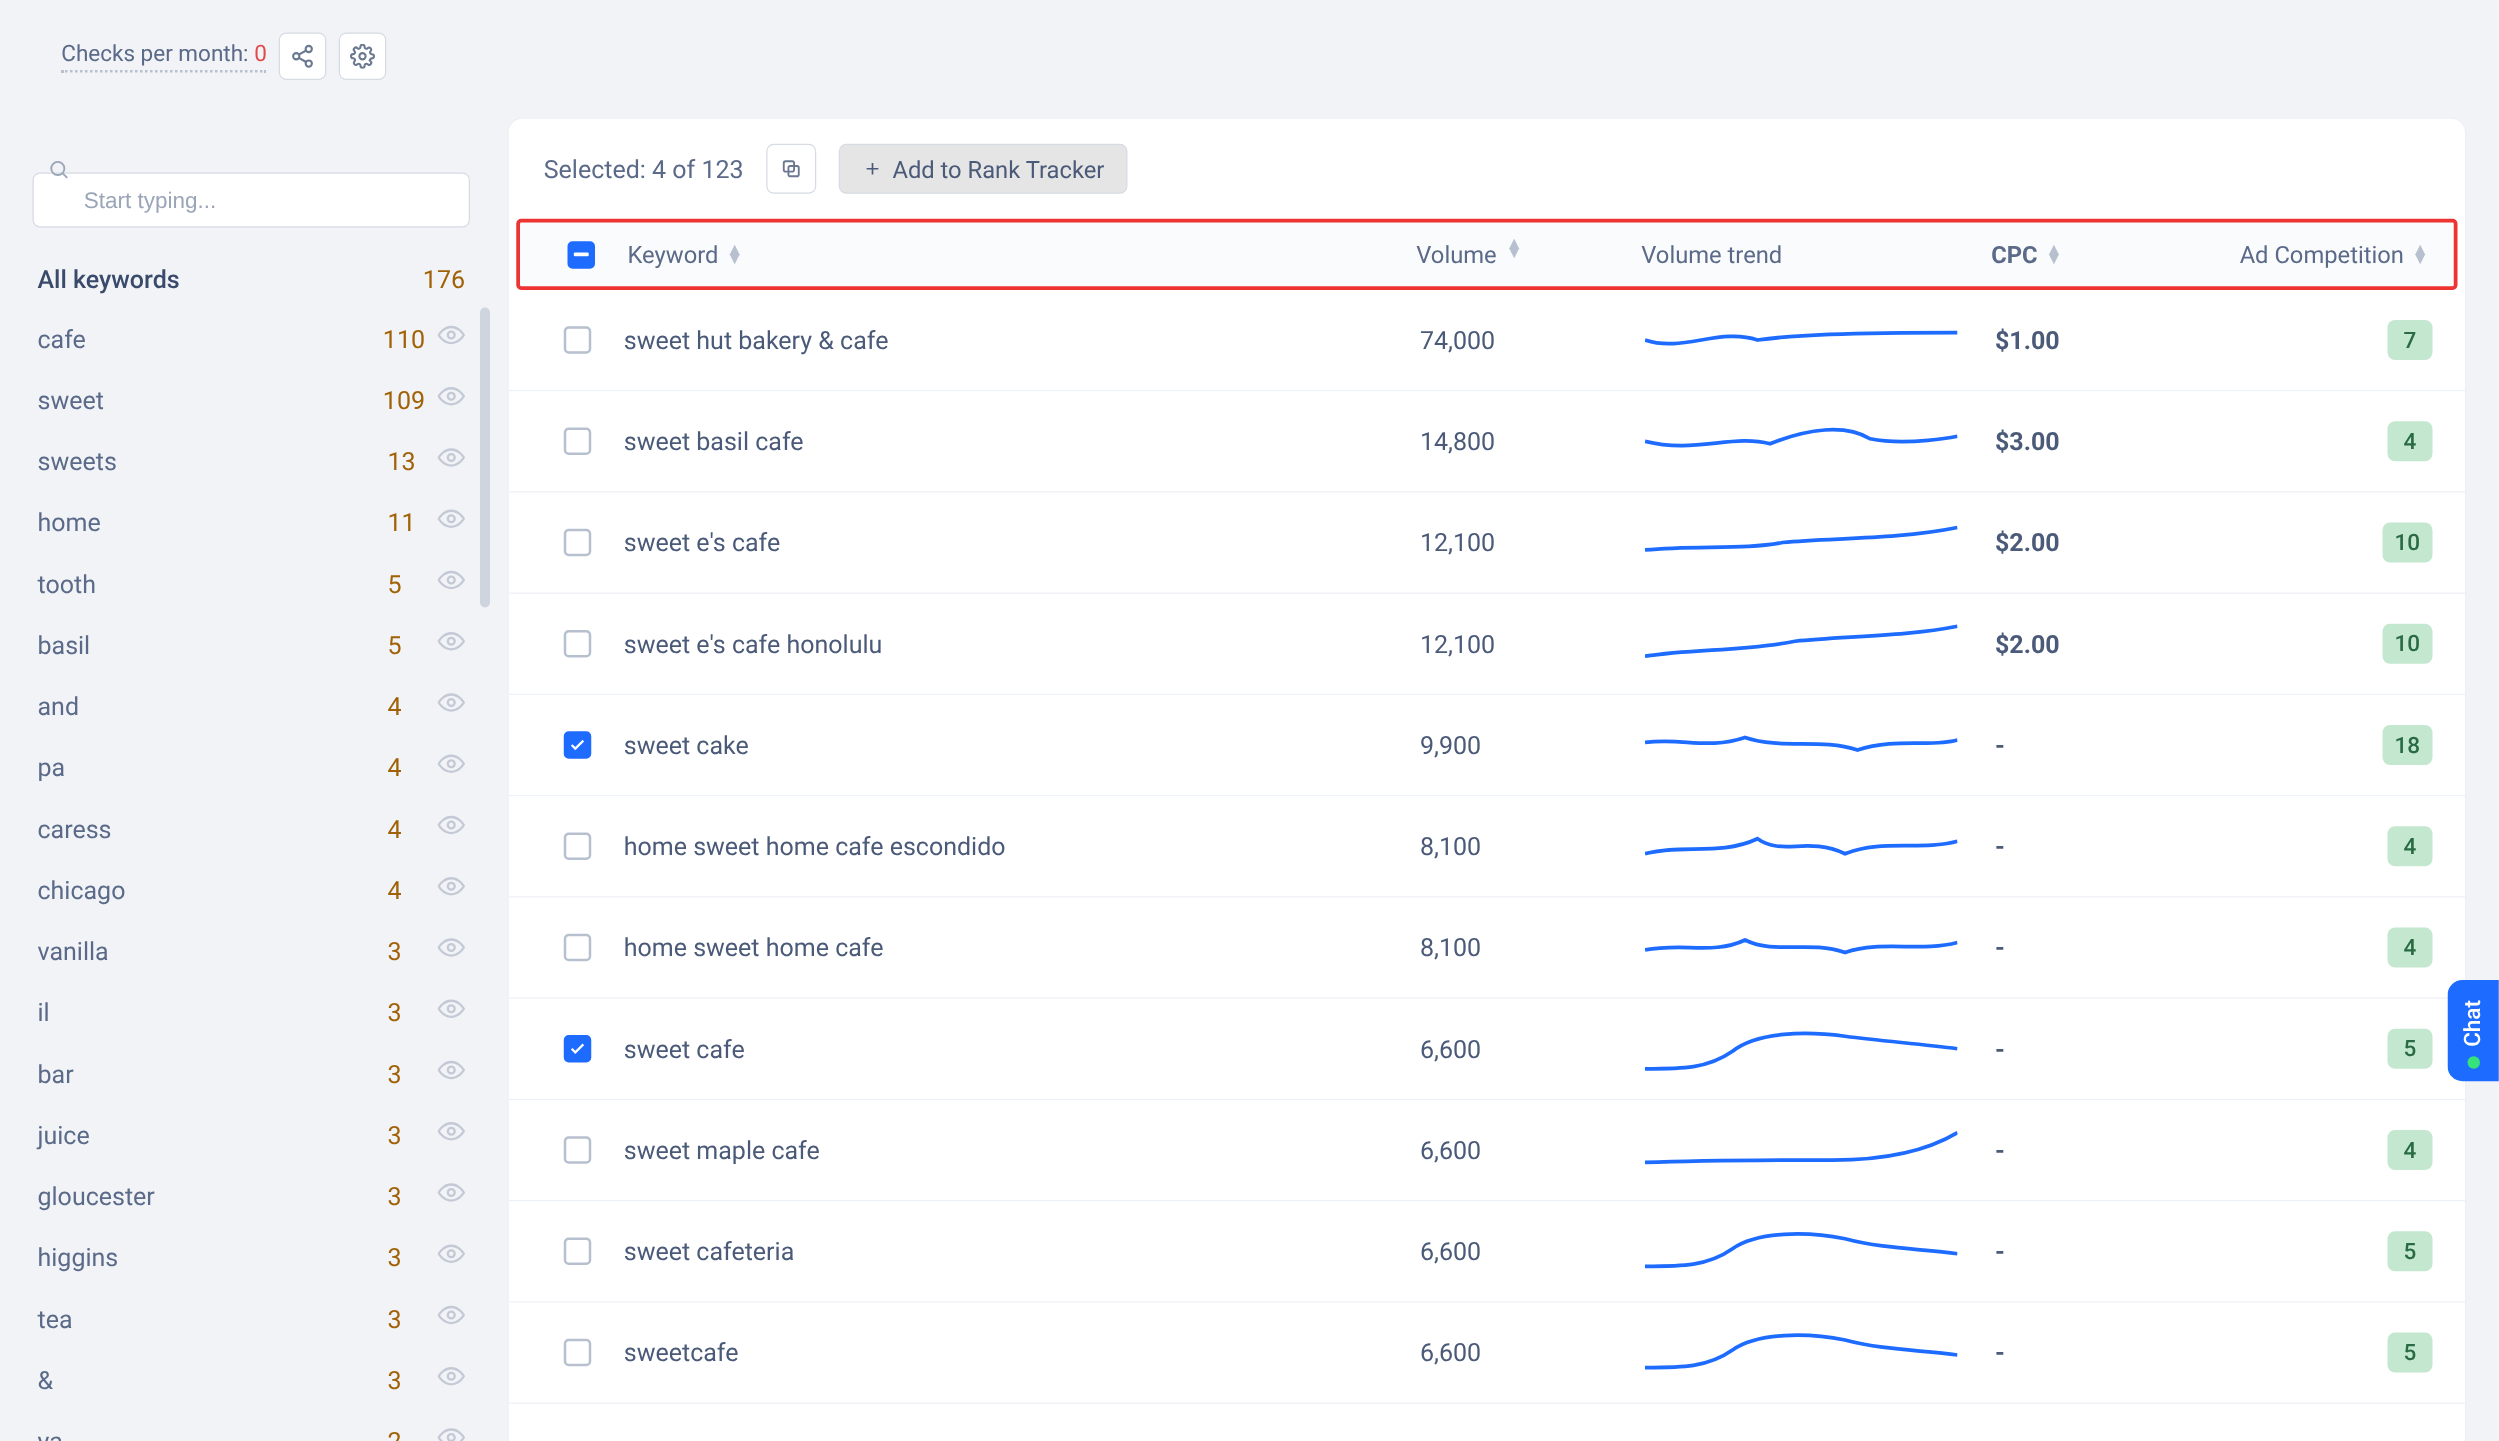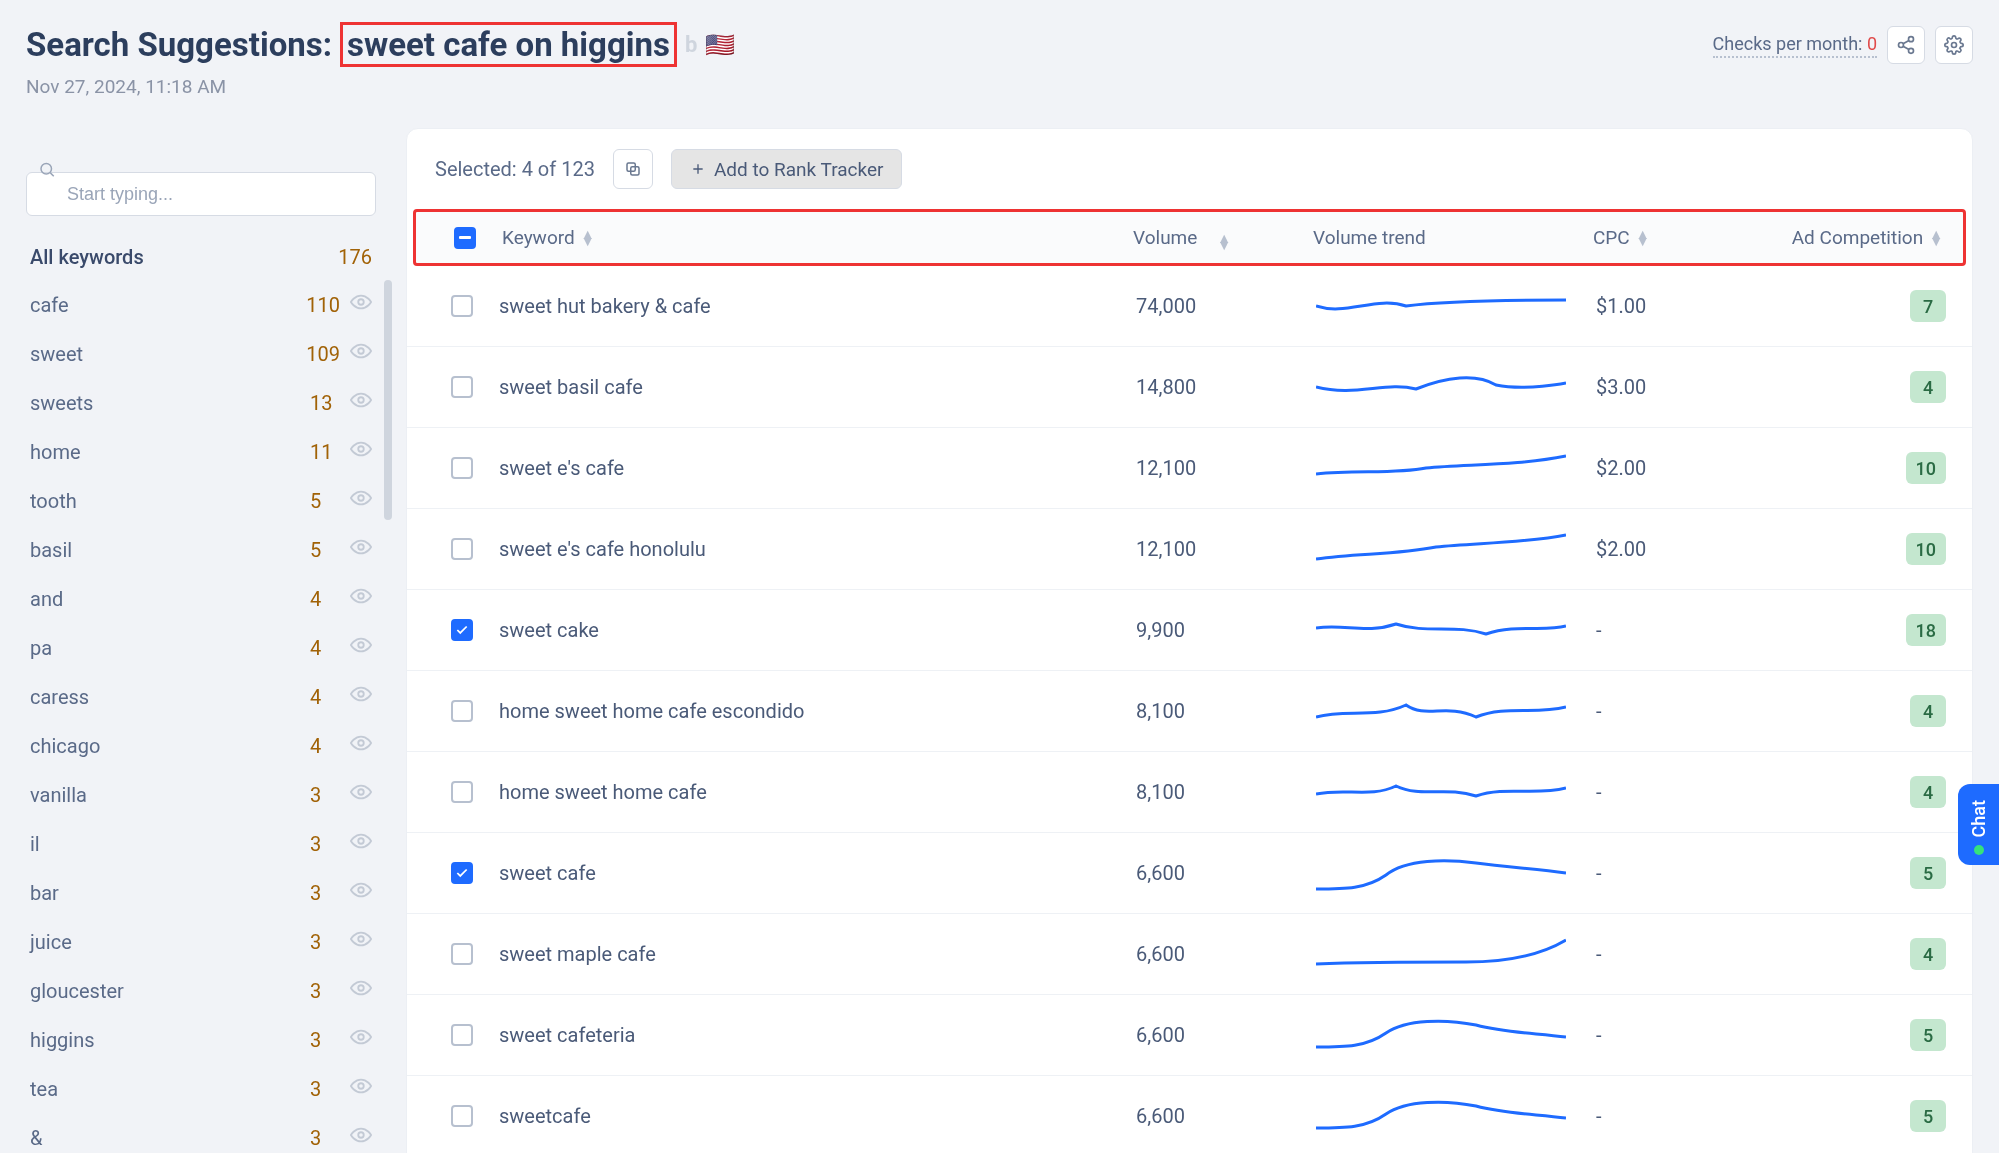--- a/index.html
+++ b/index.html
@@ -35,23 +35,23 @@
 .eye svg{ width:22px; height:22px; }
 .scroll-thumb { position:absolute; right:-16px; top:46px; width:8px; height:240px; background:#cfd5de; border-radius:4px; }
 .content { flex:1; background:#fff; border-radius:12px; border:1px solid #eceff4; overflow:hidden; }
 .toolbar { display:flex; align-items:center; gap:18px; padding:20px 28px; }
 .selected-text { font-size:20px; color:#5a6a88; }
 .square-btn { width:40px; height:40px; border:1px solid #d6dbe4; border-radius:6px; background:#fff; display:flex; align-items:center; justify-content:center; cursor:pointer; color:#6a7890; }
 .pill-btn { height:40px; border:1px solid #d6dbe4; border-radius:6px; background:#e5e5e5; display:flex; align-items:center; gap:8px; padding:0 18px; cursor:pointer; color:#4a5a78; font-size:19px;text-align:center; }
 .table-header { display:flex; align-items:center; padding:14px 20px; border:3px solid #e33; border-radius:4px; margin:0 6px; background:#fafbfc; }
 .col-check { width:58px; display:flex; align-items:center; justify-content:center; }
 .col-keyword { flex:1; padding-left:8px; display:flex; align-items:center; gap:6px; }
-.col-volume { width:180px; display:flex; align-items:flex-end; gap:20px; }
+.col-volume { width:180px; display:flex; align-items:flex-start; gap:7px; }
 .col-trend { width:280px; display:flex; align-items:center; }
-.col-cpc { width:180px; display:flex; align-items:center; gap:6px; }
+.col-cpc { width:180px; display:flex; align-items:center; gap:6px;font-weight:bold; }
 .col-comp { width:170px; display:flex; align-items:center; gap:6px; justify-content:flex-end; }
 .th { color:#5a6a88; font-size:19px; }
 .sort-ic { color:#b7c0cf; font-size:14px; display:inline-flex; flex-direction:column; line-height:7px; }
 .checkbox { width:22px; height:22px; border:2px solid #b7c0cf; border-radius:4px; background:#fff; display:flex; align-items:center; justify-content:center; cursor:pointer; }
 .checkbox.checked { background:#1e6bff; border-color:#1e6bff; color:#fff; }
 .checkbox.indet { background:#1e6bff; border-color:#1e6bff; }
 .checkbox.indet::after { content:""; width:12px; height:3px; background:#fff; border-radius:1px; }
 .rows { }
 .row { display:flex; align-items:center; padding:20px 26px; border-bottom:1px solid #eef1f5; }
 .row .col-keyword { color:#4a5a78; font-size:20px; }
@@ -62,29 +62,20 @@
 .chat-fab { position:fixed; right:0; top:68%; background:#1e6bff; color:#fff; border-radius:12px 0 0 12px; padding:16px 10px 10px 10px; display:flex; flex-direction:column; align-items:center; gap:8px; cursor:pointer; }
 .chat-fab .word { writing-mode:vertical-rl; transform:rotate(180deg); font-size:18px; font-weight:500; }
 .chat-fab .dot { width:10px; height:10px; border-radius:50%; background:#36e27a; }
 .check-icon svg { width:14px; height:14px; }
 </style>
 </head>
 <body>
 
 <div class="page">
   <div class="header-row">
-    <div class="title-wrap">
-      <div class="title-line">
-        <span class="title-text">Search Suggestions:</span>
-        <span class="title-query">sweet cafe on higgins</span>
-        <span class="bing-icon">b</span>
-        <span class="flag">🇺🇸</span>
-      </div>
-      <div class="timestamp">Nov 27, 2024, 11:18 AM</div>
-    </div>
     <div class="header-actions">
       <span class="checks">
         <span>Checks per month: </span><span class="checks-zero">0</span>
       </span>
       <div class="icon-btn">
         <svg viewBox="0 0 24 24" fill="none" stroke="currentColor" stroke-width="2">
             <circle cx="18" cy="5" r="3"></circle>
             <circle cx="6" cy="12" r="3"></circle>
             <circle cx="18" cy="19" r="3"></circle>
             <line x1="8.5" y1="10.5" x2="15.5" y2="6.5"></line>

